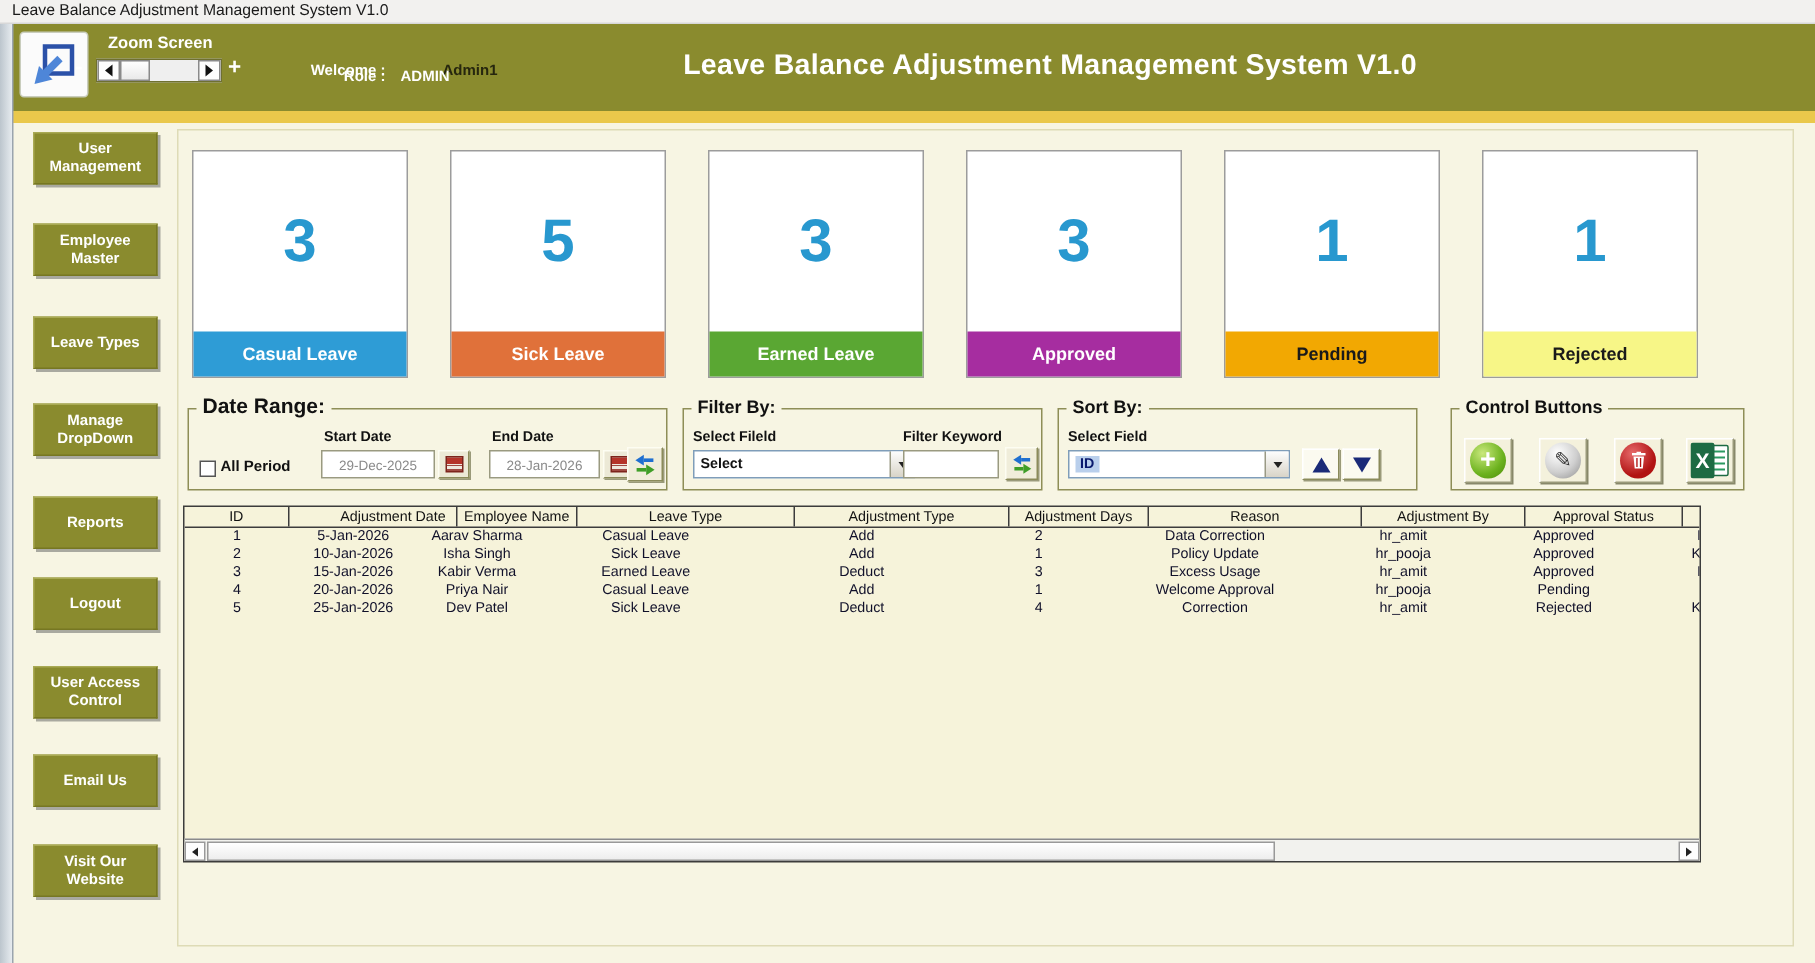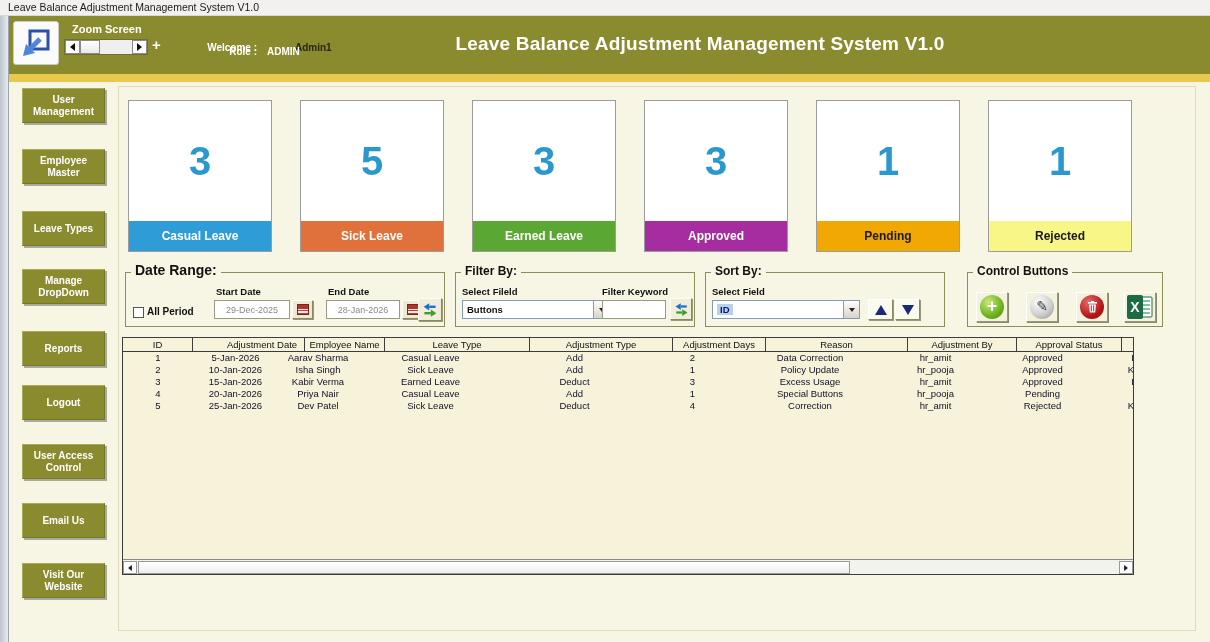--- a/index.html
+++ b/index.html
@@ -221,21 +221,21 @@
         <path d="M3 14 H11" stroke="#3f9e28" stroke-width="3" fill="none"></path>
         <polygon points="11,9.5 11,18.5 18,14" fill="#3f9e28"></polygon>
       </svg>
     </div>
   </div>
 
   <div class="fieldset" style="left:455px; width:240px;">
     <span class="legend">Filter By:</span>
     <span class="sub-label" style="left:6px; top:13px;">Select Fileld</span>
     <div class="combo" style="left:6px; top:27px; width:148px;">
-      <span class="combo-text">Buttons</span>
+      <span class="combo-text">Select</span>
       <span class="combo-btn">
           <span class="tri-sm"></span>
         </span>
     </div>
     <span class="sub-label" style="left:146px; top:13px;">Filter Keyword</span>
     <input class="text-input kw-input" style="left: 146px; top: 27px; width: 64px;" value="">
     <div class="btn-refresh" style="left:214px; top:25px; width:22px; height:22px;">
       <svg width="15" height="15" viewBox="0 0 20 20">
         <path d="M17 6 H9" stroke="#1f6fd0" stroke-width="3" fill="none"></path>
         <polygon points="9,1.5 9,10.5 2,6" fill="#1f6fd0"></polygon>
@@ -346,21 +346,21 @@
           <div class="td" style="width: 105px;">Approved</div>
           <div class="td clip" style="width: 40px;">I</div>
         </div>
         <div class="tr">
           <div class="td" style="width: 70px;">4</div>
           <div class="td" style="width: 85px;">20-Jan-2026</div>
           <div class="td" style="width: 80px;">Priya Nair</div>
           <div class="td" style="width: 145px;">Casual Leave</div>
           <div class="td" style="width: 143px;">Add</div>
           <div class="td" style="width: 93px;">1</div>
-          <div class="td" style="width: 142px;">Special Buttons</div>
+          <div class="td" style="width: 142px;">Welcome Approval</div>
           <div class="td" style="width: 109px;">hr_pooja</div>
           <div class="td" style="width: 105px;">Pending</div>
           <div class="td clip" style="width: 40px;"></div>
         </div>
         <div class="tr">
           <div class="td" style="width: 70px;">5</div>
           <div class="td" style="width: 85px;">25-Jan-2026</div>
           <div class="td" style="width: 80px;">Dev Patel</div>
           <div class="td" style="width: 145px;">Sick Leave</div>
           <div class="td" style="width: 143px;">Deduct</div>

